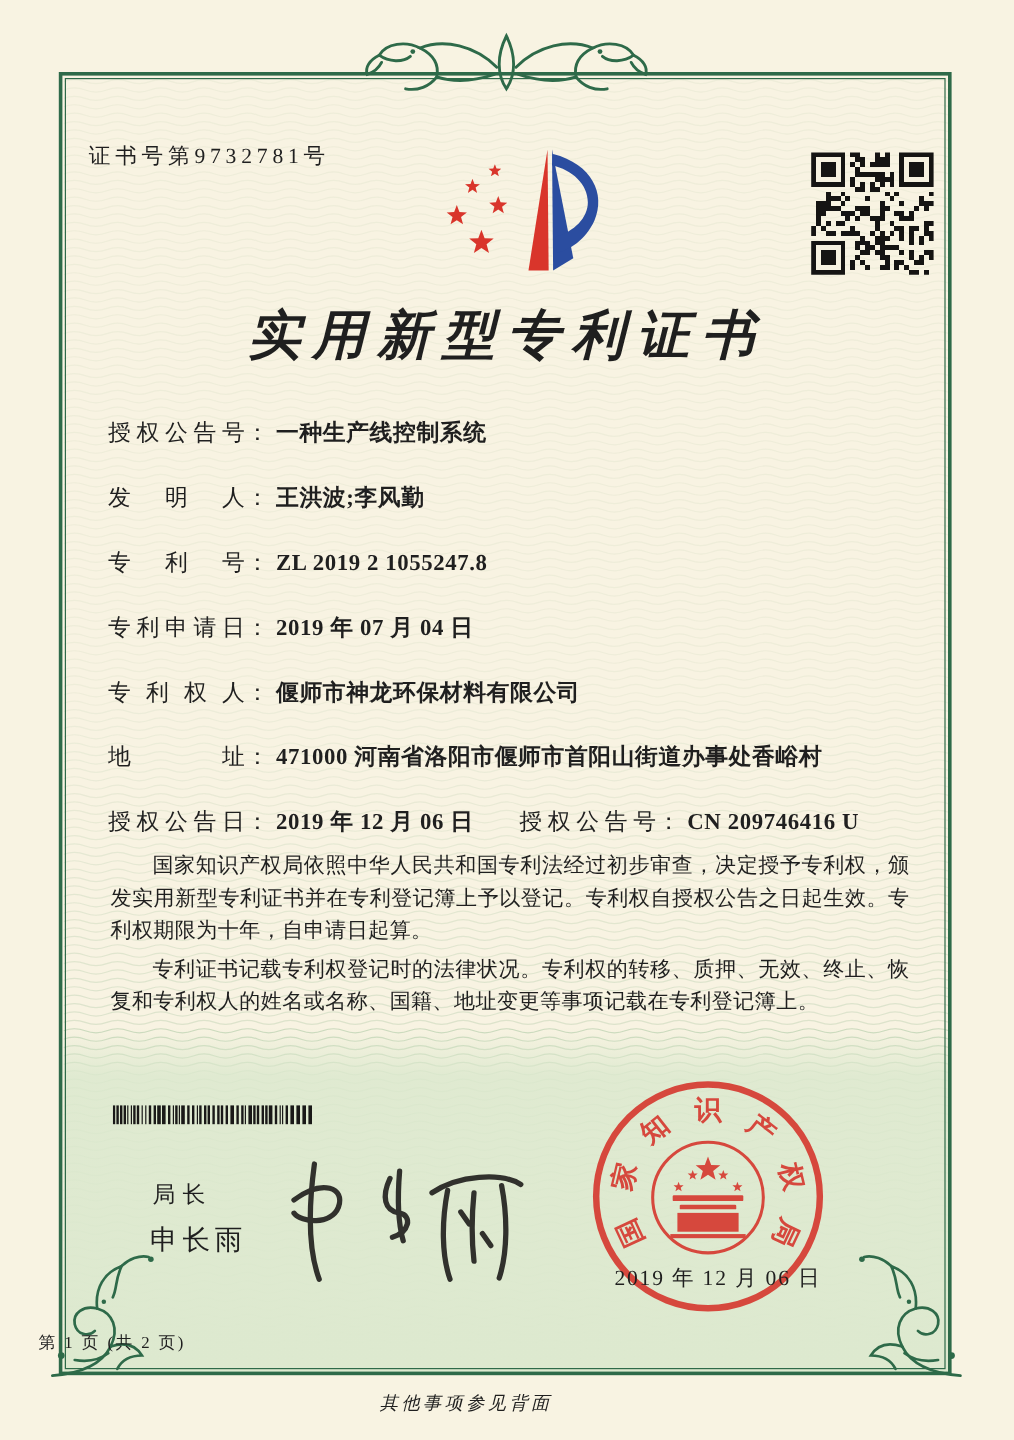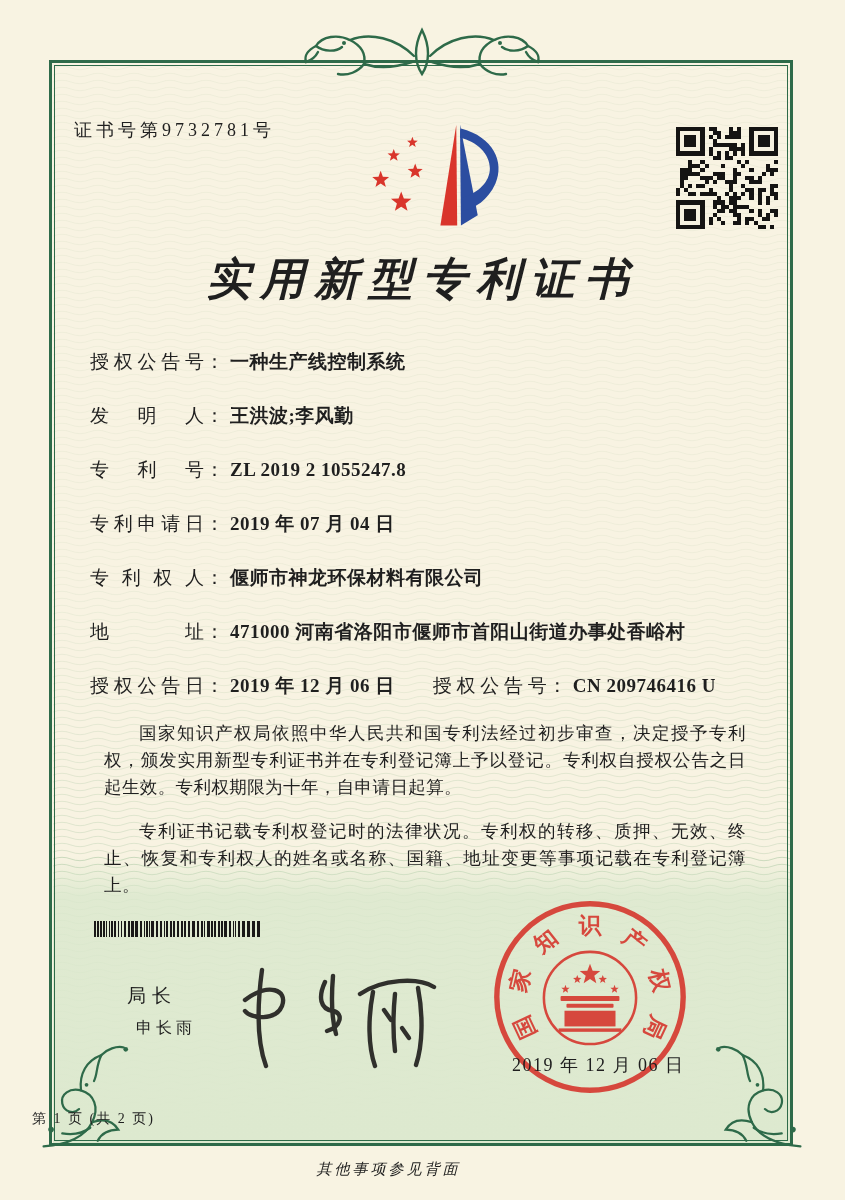--- a/index.html
+++ b/index.html
@@ -40,24 +40,24 @@
   .logo{left:352px;top:120px;width:160px;height:112px;}
   .qr{left:676px;top:127px;width:102px;height:102px;}
   .title{left:0;top:250px;width:845px;text-align:center;font-size:44px;font-weight:bold;letter-spacing:10px;font-style:italic;}
   .fields{left:90px;top:352px;width:672px;font-size:19px;}
   .field-row{height:19px;line-height:19px;margin-bottom:35px;white-space:nowrap;}
   .flabel{display:inline-block;width:114px;text-align:justify;text-align-last:justify;}
   .fcolon{margin-left:1px;}
   .fvalue{margin-left:6px;letter-spacing:.5px;font-weight:bold;}
   .grant-left{display:inline-block;width:338px;}
   .paras{left:88px;top:704px;width:674px;font-size:17.5px;line-height:27.2px;letter-spacing:.4px;}
-  .paras p{margin:16px;text-indent:2em;text-align:justify;}
+  .paras p{margin:4px;text-indent:2em;text-align:justify;}
   .barcode{left:94px;top:921px;width:167px;height:16px;}
   .director-title{left:127px;top:983px;font-size:19px;letter-spacing:6px;}
-  .director-name{left:136px;top:1018px;font-size:16px;letter-spacing:4px;}
+  .director-name{left:125px;top:1018px;font-size:23px;letter-spacing:4px;}
   .signature{left:232px;top:952px;width:215px;height:125px;}
   .sig-stroke{stroke:#22211f;stroke-width:4.4;fill:none;stroke-linecap:round;stroke-linejoin:round;opacity:.92;}
   .seal{left:487px;top:894px;width:206px;height:206px;opacity:.9;}
   .seal-red{fill:var(--red);}
   .seal-red-line{stroke:var(--red);fill:none;}
   .seal-char{fill:var(--red);font-size:23px;font-weight:bold;font-family:"Liberation Serif","DejaVu Serif",serif;}
   .seal-date{left:512px;top:1053px;font-size:18px;letter-spacing:1.5px;}
   .page-no{left:32px;top:1110px;width:780px;font-size:14px;letter-spacing:2px;}
   .back-note{left:0;top:1160px;width:777px;text-align:center;font-size:15px;letter-spacing:3px;font-style:italic;}
   .qr-dark{fill:#151413;}

